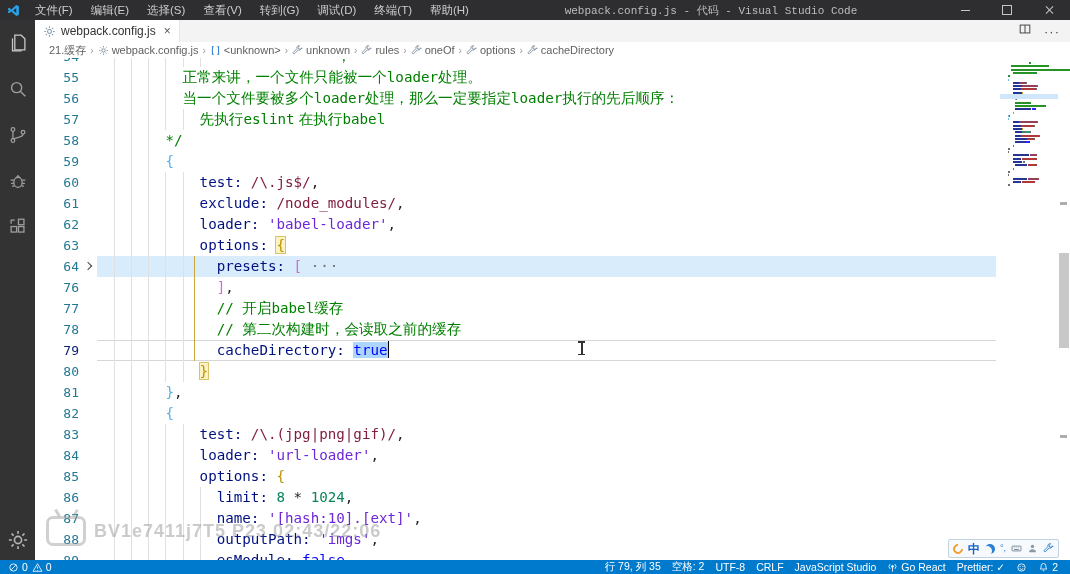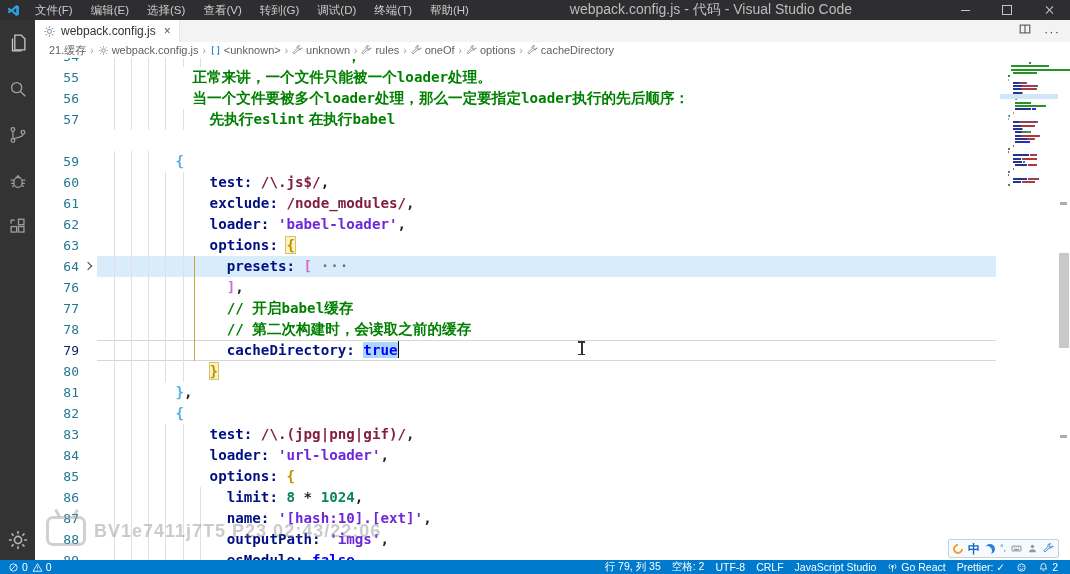--- a/index.html
+++ b/index.html
@@ -4,21 +4,21 @@
 <style>
   html,body{margin:0;padding:0;background:#888;}
   .page{position:relative;width:1070px;height:574px;background:#ffffff;overflow:hidden;
         font-family:"Liberation Sans","DejaVu Sans",sans-serif;-webkit-font-smoothing:antialiased;}
   
   .titlebar{position:absolute;left:0;top:0;width:1070px;height:20px;background:#2e2e31;
             display:flex;align-items:center;color:#cccccc;font-size:11.5px;z-index:20;}
   .vslogo{width:26px;display:flex;justify-content:center;align-items:center;}
   .menubar{display:flex;align-items:center;height:100%;}
   .menu-item{padding:0 9px;line-height:20px;cursor:default;}
-  .wtitle{flex:1;text-align:center;color:#bdbdbd;font-size:14px;white-space:nowrap;overflow:hidden;}
+  .wtitle{flex:1;text-align:center;color:#bdbdbd;font-size:11px;white-space:nowrap;overflow:hidden;font-family:Liberation Mono, monospace;}
   .wbtns{display:flex;height:100%;}
   .wbtn{width:42px;height:100%;display:flex;align-items:center;justify-content:center;}
   .ic-min{width:9px;height:1px;background:#c5c5c5;}
   .ic-max{width:8px;height:8px;border:1px solid #c5c5c5;}
   .ic-close{position:relative;width:10px;height:10px;}
   .ic-close:before,.ic-close:after{content:"";position:absolute;left:4.5px;top:0;width:1px;height:10px;background:#c5c5c5;}
   .ic-close:before{transform:rotate(45deg);} .ic-close:after{transform:rotate(-45deg);}
   
   .activitybar{position:absolute;left:0;top:20px;width:35px;height:540px;background:#333333;z-index:15;
                display:flex;flex-direction:column;align-items:center;}
@@ -49,22 +49,22 @@
   .editor{position:absolute;left:35px;top:58px;width:1035px;height:502px;background:#ffffff;overflow:hidden;z-index:1;}
   .row{position:absolute;left:0;width:100%;height:21px;white-space:pre;}
   .row .rowbg{position:absolute;left:62px;width:899px;top:0;bottom:0;}
   .row.hl .rowbg{background:#d9ecfc;}
   .row.cur .rowbg{border-top:1px solid #d6d6d6;border-bottom:1px solid #d6d6d6;}
   .ln{position:absolute;left:0;top:0;width:44px;text-align:right;color:#237893;
       font-family:"DejaVu Sans Mono","Liberation Mono",monospace;font-size:13px;line-height:21px;}
   .ln.active{color:#0b216f;}
   .chev{position:absolute;left:50px;top:7px;width:5px;height:5px;border:solid #424242;border-width:0 1.5px 1.5px 0;
         transform:rotate(-45deg);}
-  .code{position:absolute;left:72px;top:0;line-height:21px;font-family:"DejaVu Sans Mono","Liberation Mono",monospace;
-        font-size:14.2px;font-weight:bold;}
+  .code{position:absolute;left:62px;top:0;line-height:21px;font-family:"DejaVu Sans Mono","Liberation Mono",monospace;
+        font-size:14.2px;}
   .guide{position:absolute;top:0;bottom:0;width:1px;background:#e0e0e0;}
   .guide.gold{background:#c9a73d;}
   .c-comment{color:#008000;font-family:"Liberation Sans","DejaVu Sans",sans-serif;font-size:14.6px;}
   .c-commentMono{color:#008000;}
   .c-prop{color:#001080;}
   .c-string{color:#6d28d9;}
   .c-regex{color:#811f3f;}
   .c-keyword{color:#0000ff;}
   .c-number{color:#098658;}
   .c-plain{color:#1f1f1f;}
@@ -281,20 +281,21 @@
         </span>
         <span>cacheDirectory</span>
       </span>
     </div>
 
   <div class="editor" id="editor">
       <div class="row" style="top: -12px;"><div class="rowbg"></div><div class="guide" style="left: 79.1px;"></div><div class="guide" style="left: 96.2px;"></div><div class="guide" style="left: 113.3px;"></div><div class="guide" style="left: 130.4px;"></div><div class="guide" style="left: 147.5px;"></div><div class="guide" style="left: 164.6px;"></div><div class="ln">54</div><div class="code" style="padding-left: 239.4px;"><span class="tok c-comment">，</span></div></div>
       <div class="row" style="top: 9px;"><div class="rowbg"></div><div class="guide" style="left: 79.1px;"></div><div class="guide" style="left: 96.2px;"></div><div class="guide" style="left: 113.3px;"></div><div class="guide" style="left: 130.4px;"></div><div class="ln">55</div><div class="code" style="padding-left: 85.5px;"><span class="tok c-comment">正常来讲，一个文件只能被一个</span><span class="tok c-commentMono">loader</span><span class="tok c-comment">处理。</span></div></div>
       <div class="row" style="top: 30px;"><div class="rowbg"></div><div class="guide" style="left: 79.1px;"></div><div class="guide" style="left: 96.2px;"></div><div class="guide" style="left: 113.3px;"></div><div class="guide" style="left: 130.4px;"></div><div class="ln">56</div><div class="code" style="padding-left: 85.5px;"><span class="tok c-comment">当一个文件要被多个</span><span class="tok c-commentMono">loader</span><span class="tok c-comment">处理，那么一定要指定</span><span class="tok c-commentMono">loader</span><span class="tok c-comment">执行的先后顺序：</span></div></div>
       <div class="row" style="top: 51px;"><div class="rowbg"></div><div class="guide" style="left: 79.1px;"></div><div class="guide" style="left: 96.2px;"></div><div class="guide" style="left: 113.3px;"></div><div class="guide" style="left: 130.4px;"></div><div class="guide" style="left: 147.5px;"></div><div class="ln">57</div><div class="code" style="padding-left: 102.6px;"><span class="tok c-comment">先执行</span><span class="tok c-commentMono">eslint</span><span class="tok c-comment"> 在执行</span><span class="tok c-commentMono">babel</span></div></div>
+      <div class="row" style="top: 72px;"><div class="rowbg"></div><div class="guide" style="left: 79.1px;"></div><div class="guide" style="left: 96.2px;"></div><div class="guide" style="left: 113.3px;"></div><div class="ln">58</div><div class="code" style="padding-left: 68.4px;"><span class="tok c-commentMono">*/</span></div></div>
       <div class="row" style="top: 93px;"><div class="rowbg"></div><div class="guide" style="left: 79.1px;"></div><div class="guide" style="left: 96.2px;"></div><div class="guide" style="left: 113.3px;"></div><div class="ln">59</div><div class="code" style="padding-left: 68.4px;"><span class="tok c-bracketBlue">{</span></div></div>
       <div class="row" style="top: 114px;"><div class="rowbg"></div><div class="guide" style="left: 79.1px;"></div><div class="guide" style="left: 96.2px;"></div><div class="guide" style="left: 113.3px;"></div><div class="guide" style="left: 130.4px;"></div><div class="guide" style="left: 147.5px;"></div><div class="ln">60</div><div class="code" style="padding-left: 102.6px;"><span class="tok c-prop">test: </span><span class="tok c-regex">/\.js$/</span><span class="tok c-plain">,</span></div></div>
       <div class="row" style="top: 135px;"><div class="rowbg"></div><div class="guide" style="left: 79.1px;"></div><div class="guide" style="left: 96.2px;"></div><div class="guide" style="left: 113.3px;"></div><div class="guide" style="left: 130.4px;"></div><div class="guide" style="left: 147.5px;"></div><div class="ln">61</div><div class="code" style="padding-left: 102.6px;"><span class="tok c-prop">exclude: </span><span class="tok c-regex">/node_modules/</span><span class="tok c-plain">,</span></div></div>
       <div class="row" style="top: 156px;"><div class="rowbg"></div><div class="guide" style="left: 79.1px;"></div><div class="guide" style="left: 96.2px;"></div><div class="guide" style="left: 113.3px;"></div><div class="guide" style="left: 130.4px;"></div><div class="guide" style="left: 147.5px;"></div><div class="ln">62</div><div class="code" style="padding-left: 102.6px;"><span class="tok c-prop">loader: </span><span class="tok c-string">'babel-loader'</span><span class="tok c-plain">,</span></div></div>
       <div class="row" style="top: 177px;"><div class="rowbg"></div><div class="guide" style="left: 79.1px;"></div><div class="guide" style="left: 96.2px;"></div><div class="guide" style="left: 113.3px;"></div><div class="guide" style="left: 130.4px;"></div><div class="guide" style="left: 147.5px;"></div><div class="ln">63</div><div class="code" style="padding-left: 102.6px;"><span class="tok c-prop">options: </span><span class="tok c-bracketGold match">{</span></div></div>
       <div class="row hl" style="top: 198px;"><div class="rowbg"></div><div class="guide" style="left: 79.1px;"></div><div class="guide" style="left: 96.2px;"></div><div class="guide" style="left: 113.3px;"></div><div class="guide" style="left: 130.4px;"></div><div class="guide" style="left: 147.5px;"></div><div class="guide gold" style="left: 158.615px;"></div><div class="ln">64</div><div class="chev"></div><div class="code" style="padding-left: 119.7px;"><span class="tok c-prop">presets: </span><span class="tok c-bracketOrchid">[</span><span class="tok c-plain"> </span><span class="tok c-fold">···</span></div></div>
       <div class="row" style="top: 219px;"><div class="rowbg"></div><div class="guide" style="left: 79.1px;"></div><div class="guide" style="left: 96.2px;"></div><div class="guide" style="left: 113.3px;"></div><div class="guide" style="left: 130.4px;"></div><div class="guide" style="left: 147.5px;"></div><div class="guide gold" style="left: 158.615px;"></div><div class="ln">76</div><div class="code" style="padding-left: 119.7px;"><span class="tok c-bracketOrchid">]</span><span class="tok c-plain">,</span></div></div>
       <div class="row" style="top: 240px;"><div class="rowbg"></div><div class="guide" style="left: 79.1px;"></div><div class="guide" style="left: 96.2px;"></div><div class="guide" style="left: 113.3px;"></div><div class="guide" style="left: 130.4px;"></div><div class="guide" style="left: 147.5px;"></div><div class="guide gold" style="left: 158.615px;"></div><div class="ln">77</div><div class="code" style="padding-left: 119.7px;"><span class="tok c-commentMono">// </span><span class="tok c-comment">开启</span><span class="tok c-commentMono">babel</span><span class="tok c-comment">缓存</span></div></div>
       <div class="row" style="top: 261px;"><div class="rowbg"></div><div class="guide" style="left: 79.1px;"></div><div class="guide" style="left: 96.2px;"></div><div class="guide" style="left: 113.3px;"></div><div class="guide" style="left: 130.4px;"></div><div class="guide" style="left: 147.5px;"></div><div class="guide gold" style="left: 158.615px;"></div><div class="ln">78</div><div class="code" style="padding-left: 119.7px;"><span class="tok c-commentMono">// </span><span class="tok c-comment">第二次构建时，会读取之前的缓存</span></div></div>
       <div class="row cur" style="top: 282px;"><div class="rowbg"></div><div class="guide" style="left: 79.1px;"></div><div class="guide" style="left: 96.2px;"></div><div class="guide" style="left: 113.3px;"></div><div class="guide" style="left: 130.4px;"></div><div class="guide" style="left: 147.5px;"></div><div class="guide gold" style="left: 158.615px;"></div><div class="ln active">79</div><div class="code" style="padding-left: 119.7px;"><span class="tok c-prop">cacheDirectory: </span><span class="tok c-keyword sel">true</span><span class="caret"></span></div></div>

